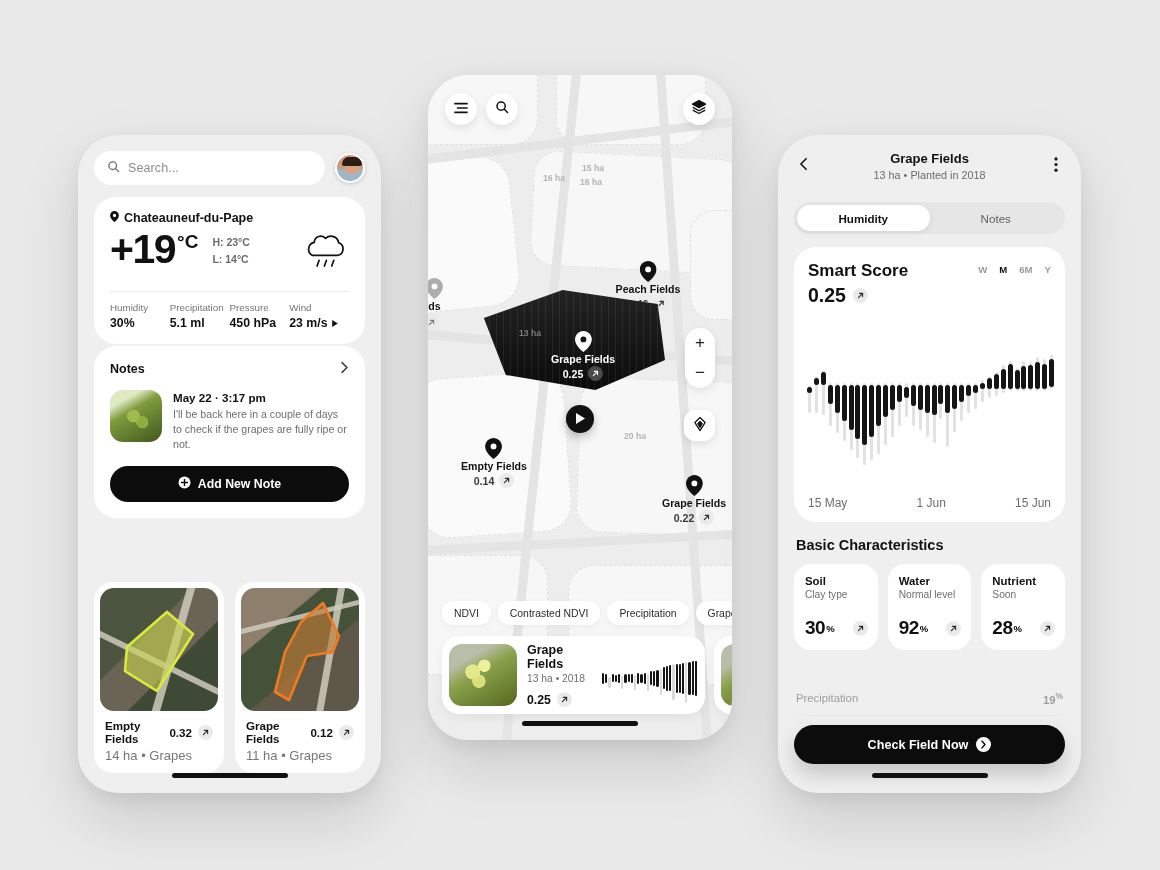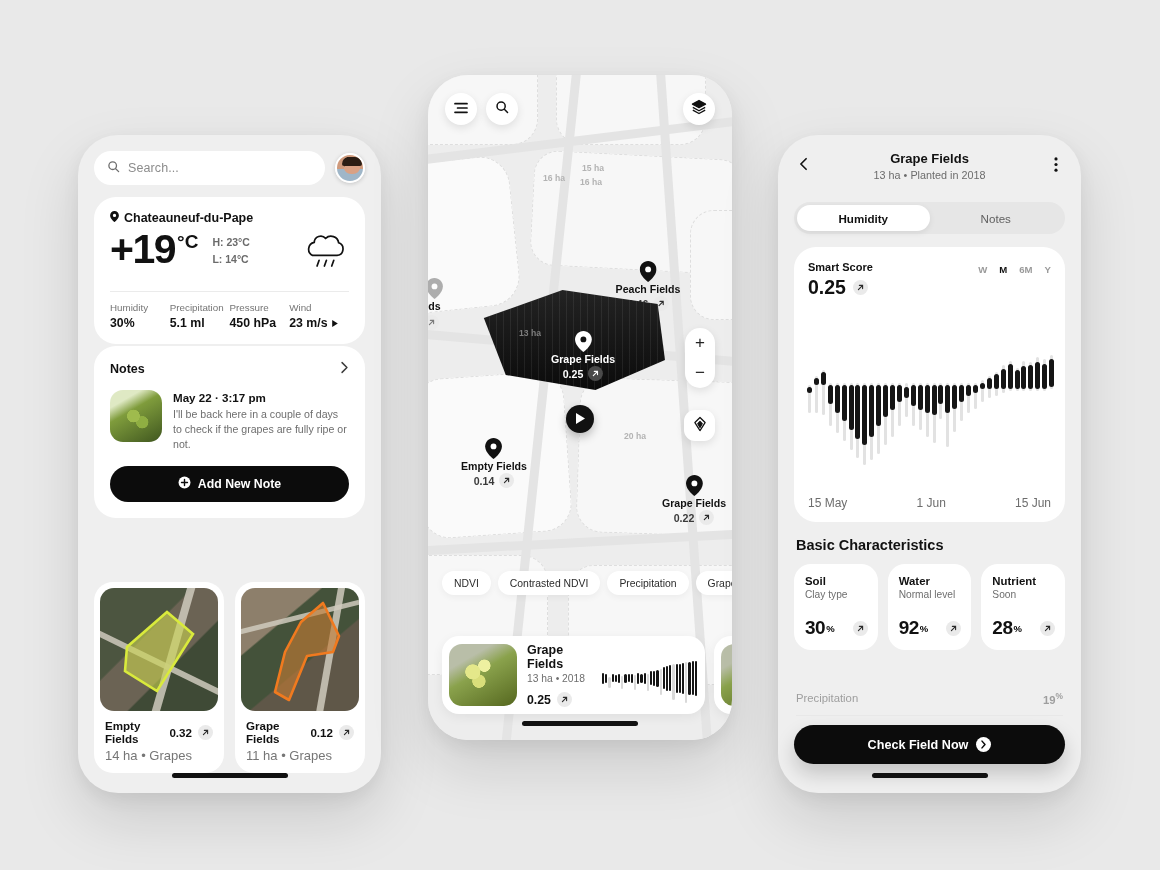--- a/index.html
+++ b/index.html
@@ -143,21 +143,21 @@
   }
   .zoom-stack { position:absolute; right:17px; top:253px; width:30px; background:#fff; border-radius:15px; box-shadow:0 3px 9px rgba(0,0,0,.10); }
   .zoom-btn { height:30px; display:flex; align-items:center; justify-content:center; font-size:17px; color:#222; cursor:pointer; }
 
   .playfab {
     position:absolute; left:138px; top:330px; width:28px; height:28px; border-radius:50%;
     background:#111; display:flex; align-items:center; justify-content:center;
     box-shadow: 0 4px 10px rgba(0,0,0,.25);
   }
 
-  .chips { position:absolute; left:14px; right:0; top:496px; display:flex; gap:7px; }
+  .chips { position:absolute; left:14px; right:0; top:526px; display:flex; gap:7px; }
   .chip {
     background:#fff; border-radius:15px; height:24px; padding:0 12px;
     display:flex; align-items:center; font-size:10.4px; color:#2c2c2c; white-space:nowrap;
     box-shadow:0 2px 7px rgba(0,0,0,.05); flex:none;
   }
 
   .mapcards { position:absolute; left:14px; right:0; top:561px; display:flex; gap:9px; }
   .mapcard { background:#fff; border-radius:17px; padding:7px; display:flex; gap:10px; align-items:center; flex:none; width:263px; box-shadow:0 3px 12px rgba(0,0,0,.06);}
   .mc-img { width:68px; height:62px; border-radius:13px; flex:none;
     background:
@@ -176,21 +176,21 @@
   .d-title .t { font-size:13px; font-weight:800; color:#111; }
   .d-title .s { font-size:10.8px; color:#6c6c6c; margin-top:3px; }
   .icon-btn { width:22px; height:30px; display:flex; align-items:center; justify-content:center; cursor:pointer; }
 
   .seg { position:absolute; left:16px; right:16px; top:67px; height:32px; background:#e6e6e6; border-radius:17px; display:flex; padding:3px; }
   .seg div { flex:1; display:flex; align-items:center; justify-content:center; font-size:11.6px; color:#5f5f5f; border-radius:15px; cursor:pointer;}
   .seg div.active { background:#fff; color:#111; font-weight:800; box-shadow:0 2px 6px rgba(0,0,0,.08); }
 
   .scorecard { position:absolute; left:16px; right:16px; top:112px; height:275px; background:#fff; border-radius:22px; padding:14px 14px 0; overflow:hidden;}
   .sc-head { display:flex; align-items:flex-start; }
-  .sc-l .lbl { font-size:11px; font-weight:800; color:#111; }
+  .sc-l .lbl { font-size:17px; font-weight:800; color:#111; }
   .sc-l .val { font-size:19.5px; font-weight:800; color:#111; margin-top:3px; display:flex; align-items:center; gap:7px; }
   .periods { margin-left:auto; display:flex; gap:12px; padding-top:3px; }
   .periods span { font-size:9.6px; color:#9a9a9a; font-weight:700; cursor:pointer; }
   .periods span.on { color:#111; }
   .chartbox { position:absolute; left:12px; right:10px; top:60px; height:170px; }
   .axis { position:absolute; left:14px; right:14px; bottom:12px; display:flex; justify-content:space-between; font-size:12px; color:#6d6d6d; }
   .candle { position:absolute; bottom:0; width:5px; }
   .wick { position:absolute; left:1px; width:3px; background:#e2e2e2; border-radius:2px;}
   .body { position:absolute; left:0; width:5px; background:#151515; border-radius:3px; }
 

